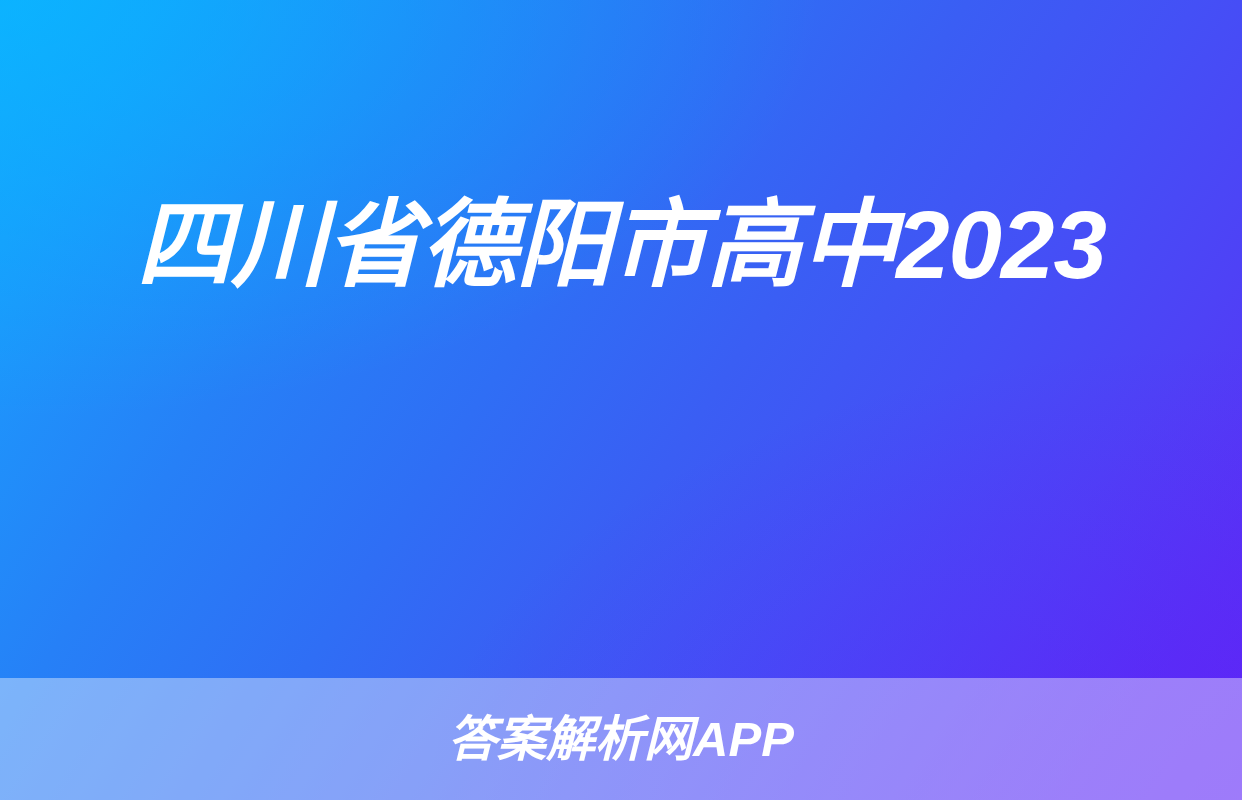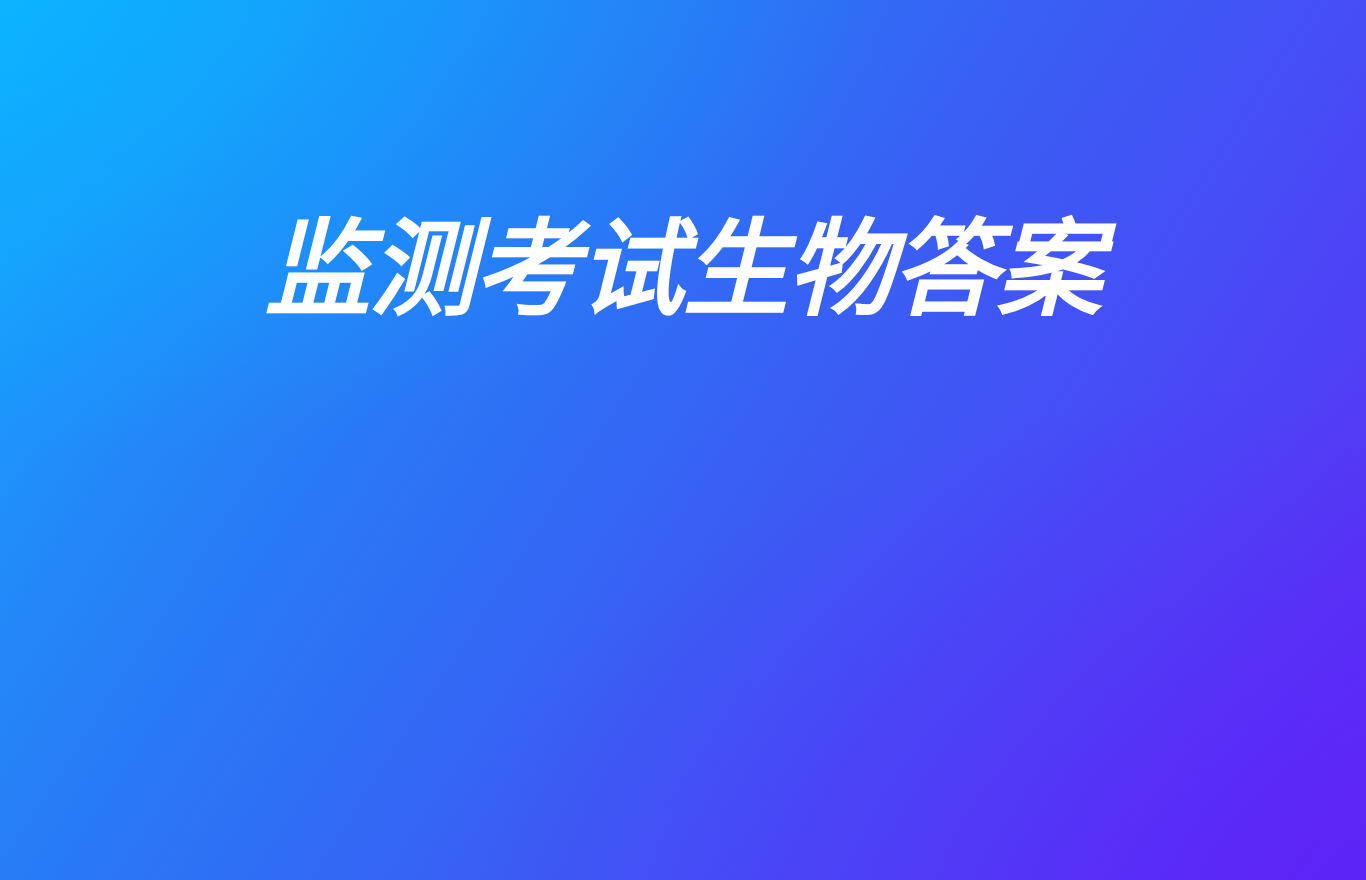--- a/index.html
+++ b/index.html
@@ -87,17 +87,20 @@
     letter-spacing: 0px;
     white-space: nowrap;
   }
 </style>
 </head>
 <body>
 
 <div class="poster">
 
   <div class="headline">
-    <span class="headline-line">监测考试生物答案</span>
+    <span class="headline-line">四川省德阳市高中2023</span>
   </div>
 
+  <div class="watermark-banner">
+    <span class="watermark-text">答案解析网APP</span>
+  </div>
 
 </div>
 
 </body></html>

